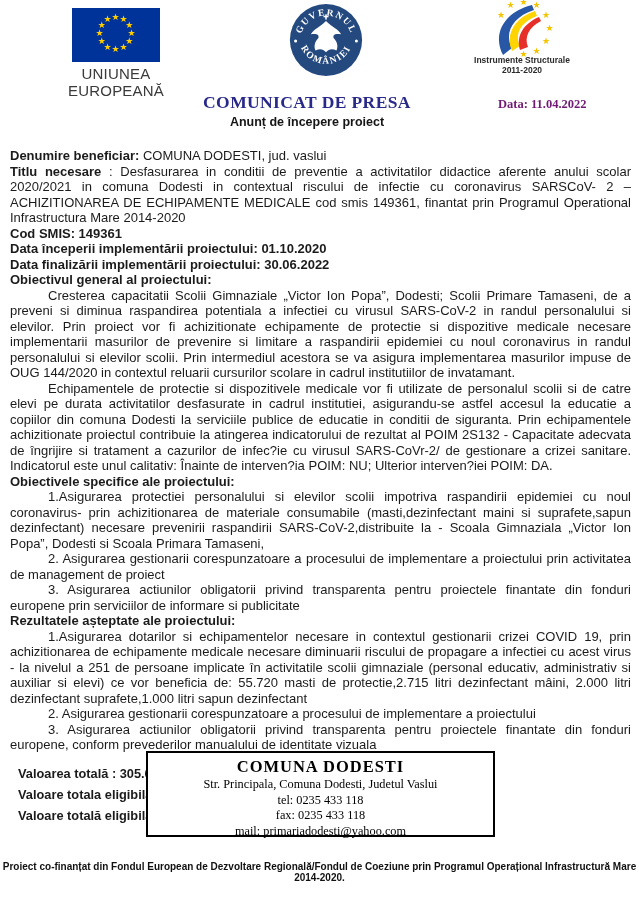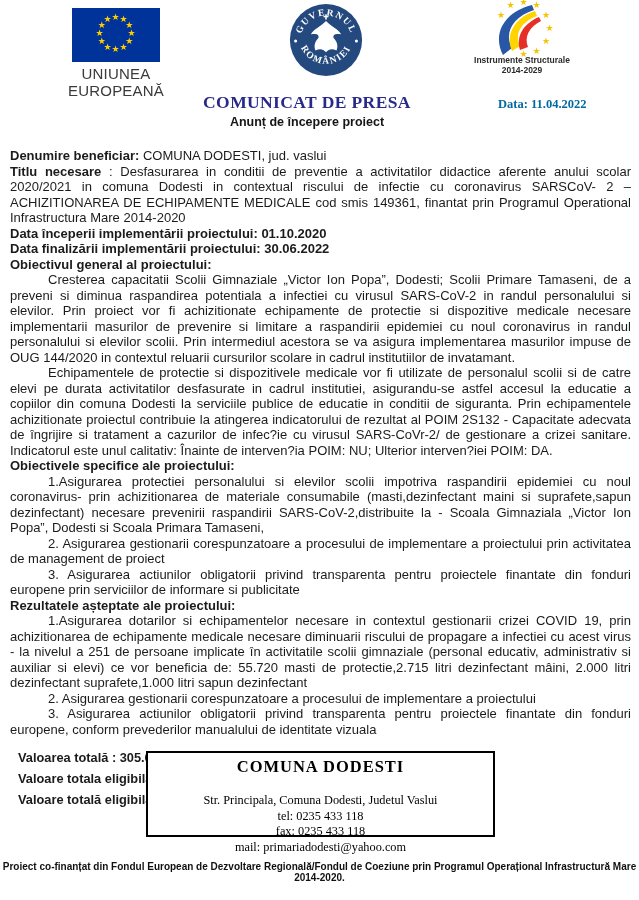--- a/index.html
+++ b/index.html
@@ -17,33 +17,33 @@
   .is-swoosh{position:absolute;left:0;top:0;width:140px;height:58px;}
   .is-stars .star{position:absolute;font-size:9px;line-height:9px;color:#f5c400;}
   .is-label{position:absolute;left:0;top:55px;width:140px;text-align:center;
     font-weight:700;font-size:8.5px;line-height:10px;color:#2b2b2b;}
   
   .title-block{position:absolute;left:0;top:92px;width:614px;text-align:center;}
   .doc-title{font-family:"Liberation Serif",serif;font-weight:700;font-size:17.5px;
     color:#292989;letter-spacing:.4px;margin:0;}
   .doc-subtitle{font-weight:700;font-size:12.5px;color:#151515;margin:2px 0 0 0;}
   .doc-date{position:absolute;left:498px;top:97px;font-family:"Liberation Serif",serif;
-    font-weight:700;font-size:12.5px;color:#0369a1;}
+    font-weight:700;font-size:12.5px;color:#701a75;}
   
   .content{position:absolute;left:10px;right:8px;top:148px;}
   .para{margin:0;font-size:13px;line-height:15.5px;text-align:justify;}
   .para.indent{text-indent:38px;}
   .b{font-weight:700;}
   .values{margin:10px 0 0 8px;}
   .value-line{margin:0;font-weight:700;font-size:12.8px;line-height:21px;}
   
   .contact-box{position:absolute;left:146px;top:751px;width:345px;height:82px;
     border:2px solid #000;background:#fff;text-align:center;
     font-family:"Liberation Serif",serif;color:#000;}
-  .contact-name{margin:4px 0 16px 0;font-size:16.5px;font-weight:700;letter-spacing:1px;}
+  .contact-name{margin:4px 0 0 0;font-size:16.5px;font-weight:700;letter-spacing:1px;}
   .contact-line{margin:0;font-size:12.3px;line-height:15.5px;}
   
   .footer{position:absolute;left:0;right:0;top:861px;text-align:center;
     font-weight:700;font-size:10px;color:#111;}
 </style>
 </head>
 <body>
 
 <div class="page">
 
@@ -96,34 +96,35 @@
         <span class="star" style="left: 67.5px; top: -2px; color: rgb(245, 196, 0);">★</span>
         <span class="star" style="left: 80.5px; top: 1.48334px; color: rgb(245, 196, 0);">★</span>
         <span class="star" style="left: 90.0167px; top: 11px; color: rgb(245, 196, 0);">★</span>
         <span class="star" style="left: 93.5px; top: 24px; color: rgb(245, 196, 0);">★</span>
         <span class="star" style="left: 90.0167px; top: 37px; color: rgb(245, 196, 0);">★</span>
         <span class="star" style="left: 80.5px; top: 46.5167px; color: rgb(245, 196, 0);">★</span>
         <span class="star" style="left: 67.5px; top: 50px; color: rgb(245, 196, 0);">★</span>
       </div>
     <div class="is-label">
       <div>Instrumente Structurale</div>
-      <div>2014-2029</div>
+      <div>2011-2020</div>
     </div>
   </div>
 
   <div class="title-block">
     <p class="doc-title">COMUNICAT DE PRESA</p>
     <p class="doc-subtitle">Anunț de începere proiect</p>
   </div>
   <div class="doc-date">Data: 11.04.2022</div>
 
   <div class="content">
     <div id="paragraphs">
         <p class="para"><span class="b">Denumire beneficiar: </span><span>COMUNA DODESTI, jud. vaslui</span></p>
         <p class="para"><span class="b">Titlu necesare</span><span> : Desfasurarea in conditii de preventie a activitatilor didactice aferente anului scolar 2020/2021 in comuna Dodesti in contextual riscului de infectie cu coronavirus SARSCoV- 2 – ACHIZITIONAREA DE ECHIPAMENTE MEDICALE cod smis 149361, finantat prin Programul Operational Infrastructura Mare 2014-2020</span></p>
+        <p class="para"><span class="b">Cod SMIS: 149361</span></p>
         <p class="para"><span class="b">Data începerii implementării proiectului: 01.10.2020</span></p>
         <p class="para"><span class="b">Data finalizării implementării proiectului: 30.06.2022</span></p>
         <p class="para"><span class="b">Obiectivul general al proiectului:</span></p>
         <p class="para indent"><span>Cresterea capacitatii Scolii Gimnaziale „Victor Ion Popa”, Dodesti; Scolii Primare Tamaseni, de a preveni si diminua raspandirea potentiala a infectiei cu virusul SARS-CoV-2 in randul personalului si elevilor. Prin proiect vor fi achizitionate echipamente de protectie si dispozitive medicale necesare implementarii masurilor de prevenire si limitare a raspandirii epidemiei cu noul coronavirus in randul personalului si elevilor scolii. Prin intermediul acestora se va asigura implementarea masurilor impuse de OUG 144/2020 in contextul reluarii cursurilor scolare in cadrul institutiilor de invatamant.</span></p>
         <p class="para indent"><span>Echipamentele de protectie  si dispozitivele medicale vor fi utilizate de personalul scolii si de catre elevi pe durata activitatilor desfasurate in cadrul institutiei, asigurandu-se astfel accesul la educatie a copiilor din comuna Dodesti la serviciile publice de educatie in conditii de siguranta. Prin echipamentele achizitionate proiectul contribuie la atingerea indicatorului de rezultat al POIM 2S132 - Capacitate adecvata de îngrijire si tratament a cazurilor de infec?ie cu virusul SARS-CoVr-2/ de gestionare a crizei sanitare. Indicatorul este unul calitativ: Înainte de interven?ia POIM: NU; Ulterior interven?iei POIM: DA.</span></p>
         <p class="para"><span class="b">Obiectivele specifice ale proiectului:</span></p>
         <p class="para indent"><span>1.Asigurarea protectiei personalului si elevilor scolii impotriva raspandirii epidemiei cu noul coronavirus- prin achizitionarea de materiale consumabile (masti,dezinfectant maini si suprafete,sapun dezinfectant) necesare prevenirii raspandirii SARS-CoV-2,distribuite la - Scoala Gimnaziala „Victor Ion Popa”, Dodesti  si  Scoala Primara Tamaseni,</span></p>
         <p class="para indent"><span>2. Asigurarea gestionarii corespunzatoare a procesului de implementare a proiectului prin activitatea de management de proiect</span></p>
         <p class="para indent"><span>3. Asigurarea actiunilor obligatorii privind transparenta pentru proiectele finantate din fonduri europene prin serviciilor de informare si publicitate</span></p>
         <p class="para"><span class="b">Rezultatele așteptate ale proiectului:</span></p>

